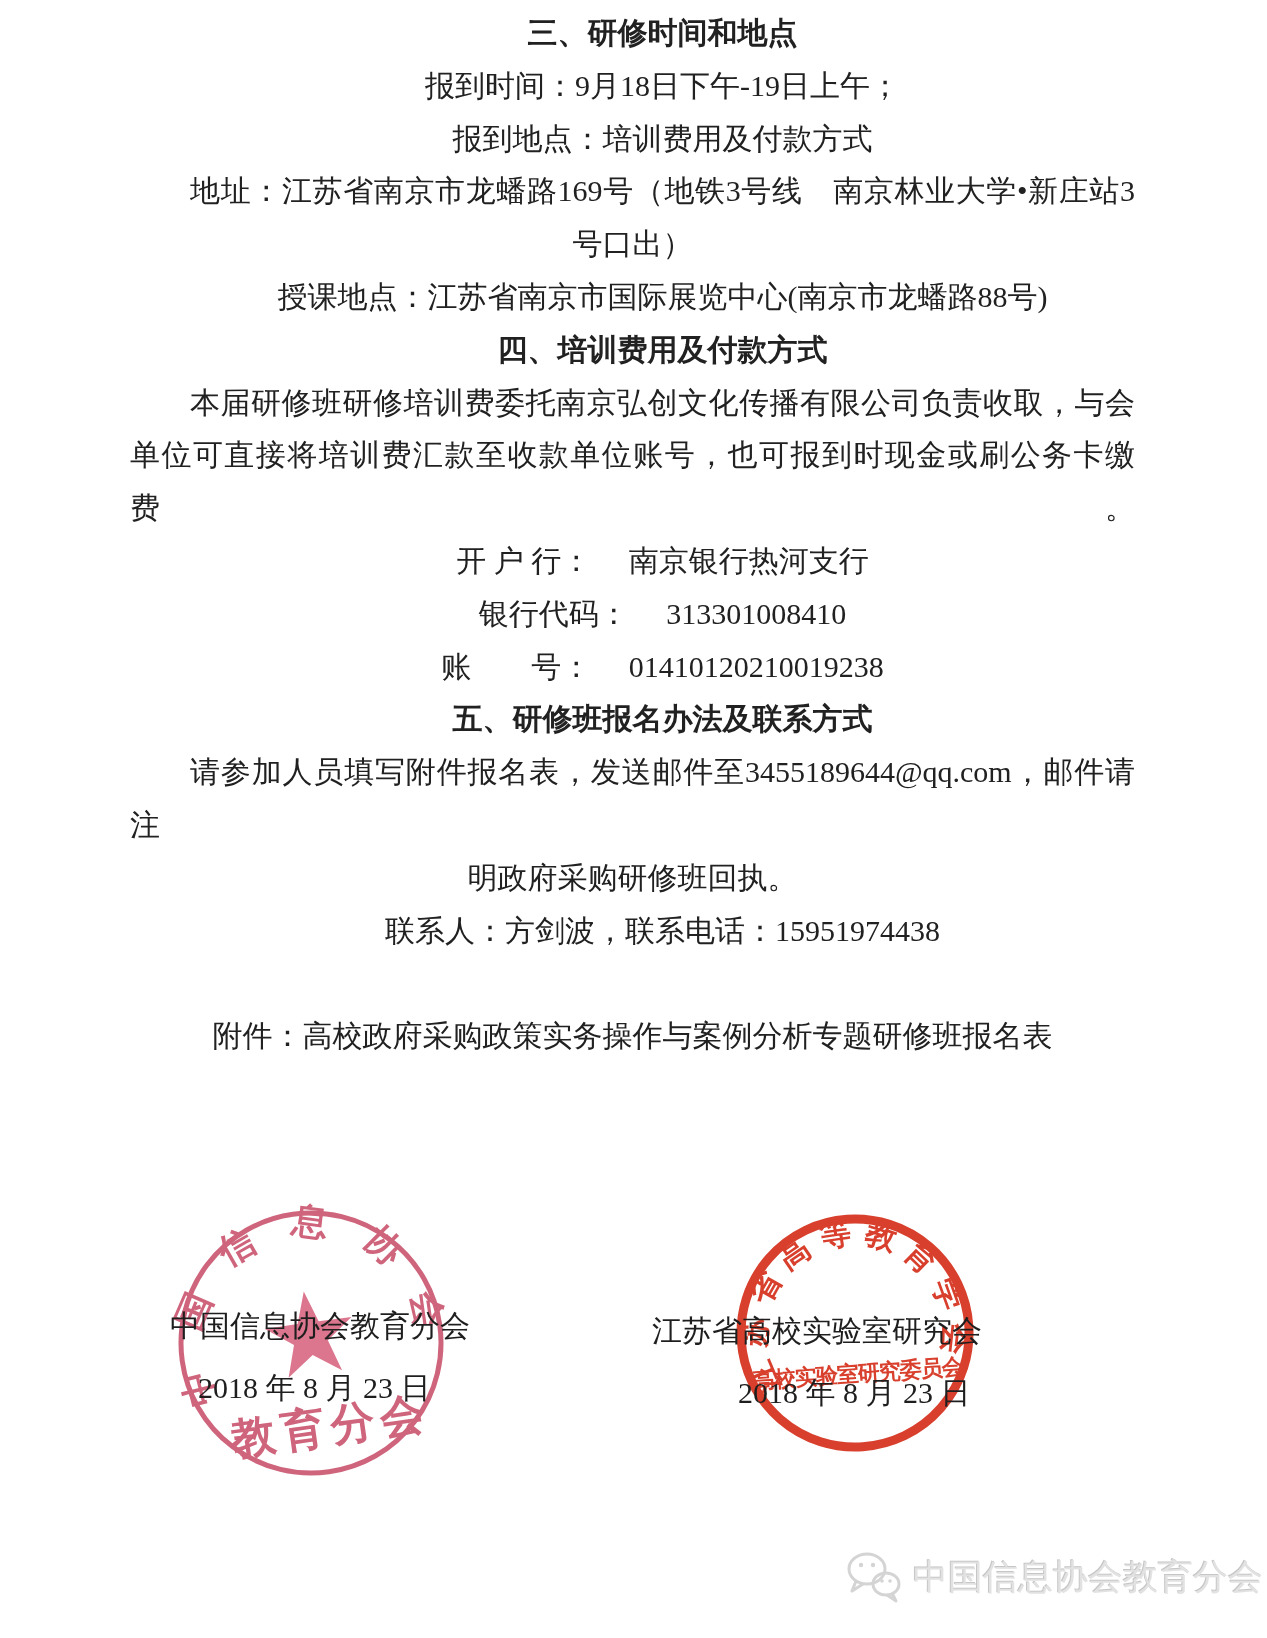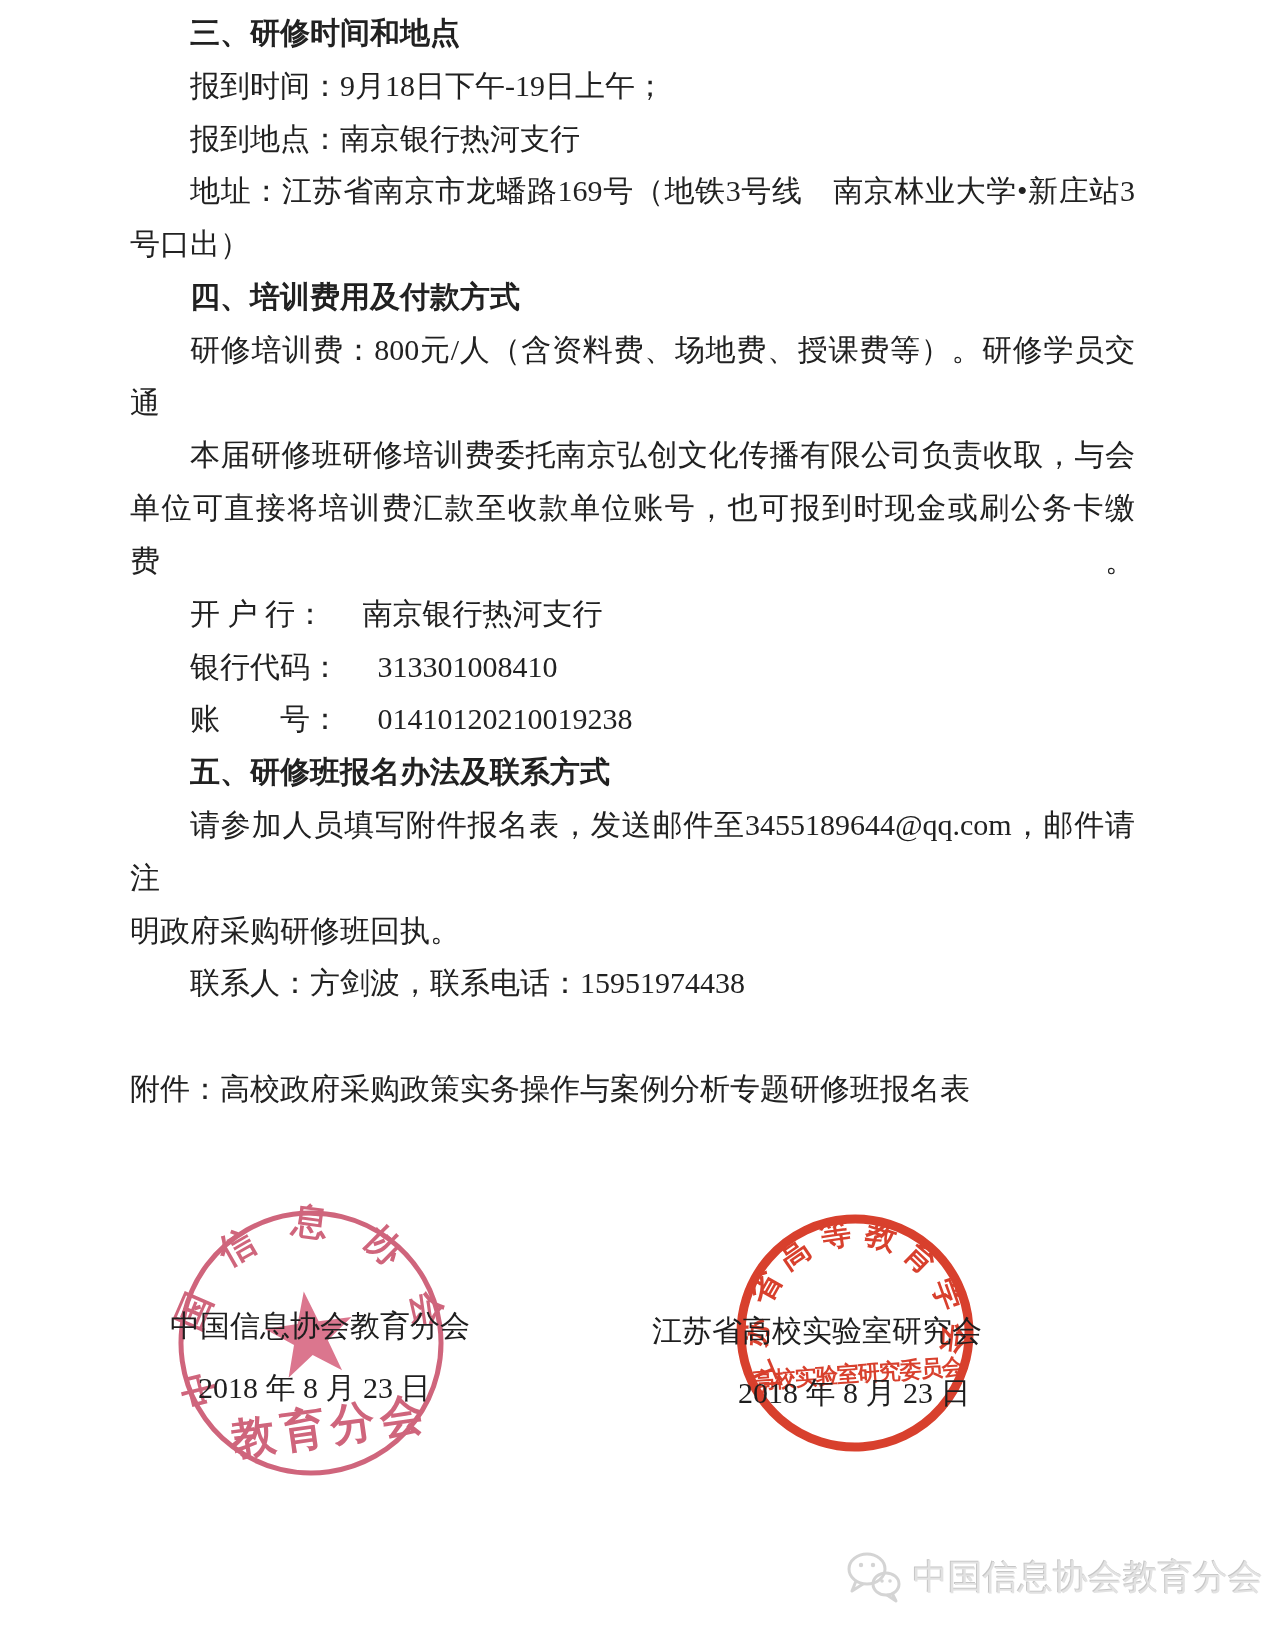--- a/index.html
+++ b/index.html
@@ -8,21 +8,21 @@
     background:#ffffff;
     position:relative;
     overflow:hidden;
     font-family:"Liberation Serif","DejaVu Serif",serif;
     color:#212121;
   }
   .doc {
     position:absolute; left:130px; top:7px; width:1005px;
     font-size:30px; line-height:52.8px;
   }
-  .line { min-height:52.8px; }
+  .line { min-height:52.8px;text-align:center; }
   .line.indent { text-indent:60px; }
   .line.bold { font-weight:bold; }
   .line.justify { text-align:justify; text-align-last:justify; }
 
   .seal { position:absolute; z-index:1; }
   .seal svg { display:block; }
   .seal-left  { left:161px; top:1193px; transform:rotate(-8deg); opacity:0.88; }
   .seal-right { left:725px; top:1203px; transform:rotate(-4deg); opacity:0.92; }
 
   .sig-text {
@@ -43,25 +43,25 @@
     font-size:35px; color:#e2e2e2; letter-spacing:0px;
     text-shadow:-1px -1px 0 #c6c6c6, 2px 2px 2px #ffffff;
   }
 </style>
 </head>
 <body>
 
 <div class="doc">
     <div class="line bold indent">三、研修时间和地点</div>
     <div class="line indent">报到时间：9月18日下午-19日上午；</div>
-    <div class="line indent">报到地点：南京银行热河支行</div>
+    <div class="line indent">报到地点：培训费用及付款方式</div>
     <div class="line indent justify">地址：江苏省南京市龙蟠路169号（地铁3号线　南京林业大学•新庄站3</div>
     <div class="line">号口出）</div>
+    <div class="line indent">授课地点：江苏省南京市国际展览中心(南京市龙蟠路88号)</div>
     <div class="line bold indent">四、培训费用及付款方式</div>
-    <div class="line indent justify">研修培训费：800元/人（含资料费、场地费、授课费等）。研修学员交通</div>
     <div class="line indent justify">本届研修班研修培训费委托南京弘创文化传播有限公司负责收取，与会</div>
     <div class="line justify">单位可直接将培训费汇款至收款单位账号，也可报到时现金或刷公务卡缴费。</div>
     <div class="line indent">开 户 行：　 南京银行热河支行</div>
     <div class="line indent">银行代码：　 313301008410</div>
     <div class="line indent">账　　号：　 01410120210019238</div>
     <div class="line bold indent">五、研修班报名办法及联系方式</div>
     <div class="line indent justify">请参加人员填写附件报名表，发送邮件至3455189644@qq.com，邮件请注</div>
     <div class="line">明政府采购研修班回执。</div>
     <div class="line indent"> 联系人：方剑波，联系电话：15951974438</div>
     <div class="line">&nbsp;</div>

